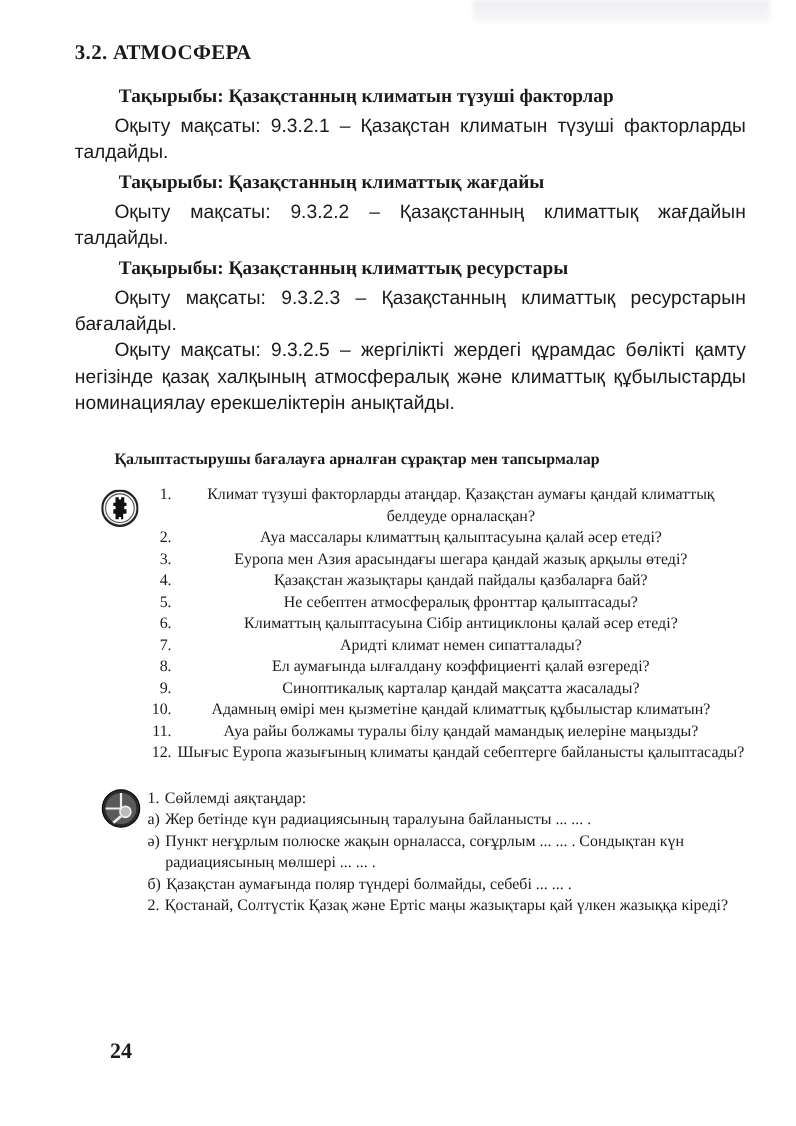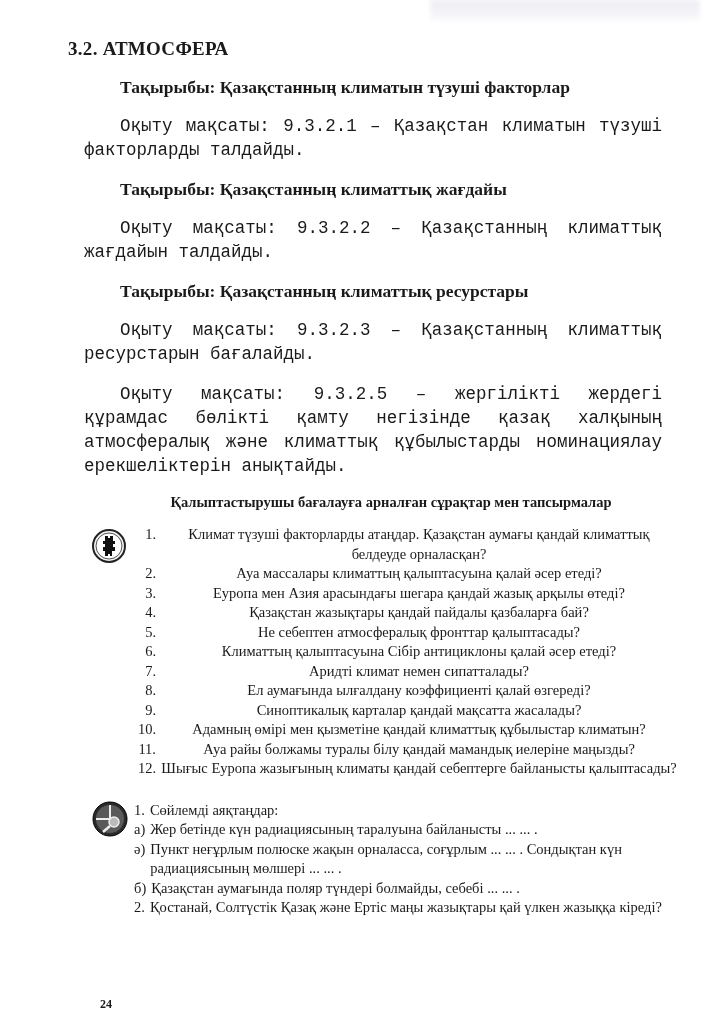--- a/index.html
+++ b/index.html
@@ -9,40 +9,40 @@
   }
   .bleed {
     position: absolute; left: 430px; top: 0; width: 270px; height: 20px;
     background: linear-gradient(to bottom, #e9e8ef, #f7f7fa); filter: blur(2px); opacity: .8;
   }
   .page { position: absolute; left: 68px; top: 38px; width: 610px; }
   .title {
     text-align: left; font-family: "Liberation Serif", serif; font-weight: bold;
     font-size: 19px; margin: 0 0 16px 0; letter-spacing: .3px;
   }
-  .topic { font-weight: bold; text-indent: 36px; margin: 16px; font-family: "Liberation Serif", serif; font-size: 17.5px; line-height: 22px; }
-  .goal { text-indent: 36px; margin: 16px; text-align: justify; font-family: Liberation Mono, monospace; font-size: 17.5px; line-height: 24px; }
+  .topic { font-weight: bold; text-indent: 36px; margin: 4px; font-family: "Liberation Serif", serif; font-size: 17.5px; line-height: 22px; }
+  .goal { text-indent: 36px; margin: 0; text-align: justify; font-family: Liberation Sans, sans-serif; font-size: 17.5px; line-height: 24px; }
   .topic-block { margin-bottom: 0; }
   .sub-heading {
-    text-align: center; font-weight: bold; font-family: "Liberation Serif", serif;
-    font-size: 14.5px; margin: 10px 0 14px 36px;
+    text-align: left; font-weight: bold; font-family: "Liberation Serif", serif;
+    font-size: 14.5px; margin: 32px 0 14px 36px;
   }
   .qsection { position: relative; padding-left: 66px; }
   .qicon { position: absolute; left: 24px; top: 4px; width: 34px; height: 34px; }
   .qlist { list-style: none; margin: 0; padding: 0; font-family: "Liberation Serif", serif; font-size: 14.5px; line-height: 19.5px; }
   .qlist li { display: flex; }
   .qnum { width: 22px; flex: 0 0 auto; text-align: right; margin-right: 4px; }
   .qnum.wide { width: 22px; }
   .qtext { flex: 1; text-align: center; }
   .task-section { position: relative; padding-left: 66px; margin-top: 22px; }
   .task-icon { position: absolute; left: 24px; top: 0px; width: 36px; height: 36px; }
   .tlist { margin: 0; padding: 0; list-style: none; font-family: "Liberation Serif", serif; font-size: 14.5px; line-height: 19.5px; }
   .tlist li { display: flex; }
   .tlabel { flex: 0 0 auto; margin-right: 5px; }
-  .page-number { position: absolute; left: 100px; top: 997px; font-family: "Liberation Serif", serif; font-weight: bold; font-size: 12px; }
+  .page-number { position: absolute; left: 100px; top: 945px; font-family: "Liberation Serif", serif; font-weight: bold; font-size: 20px; }
 </style>
 </head>
 <body>
 
 <div class="bleed"></div>
 
 <div class="page">
   <h1 class="title">3.2. АТМОСФЕРА</h1>
 
   <div class="topic-block">

